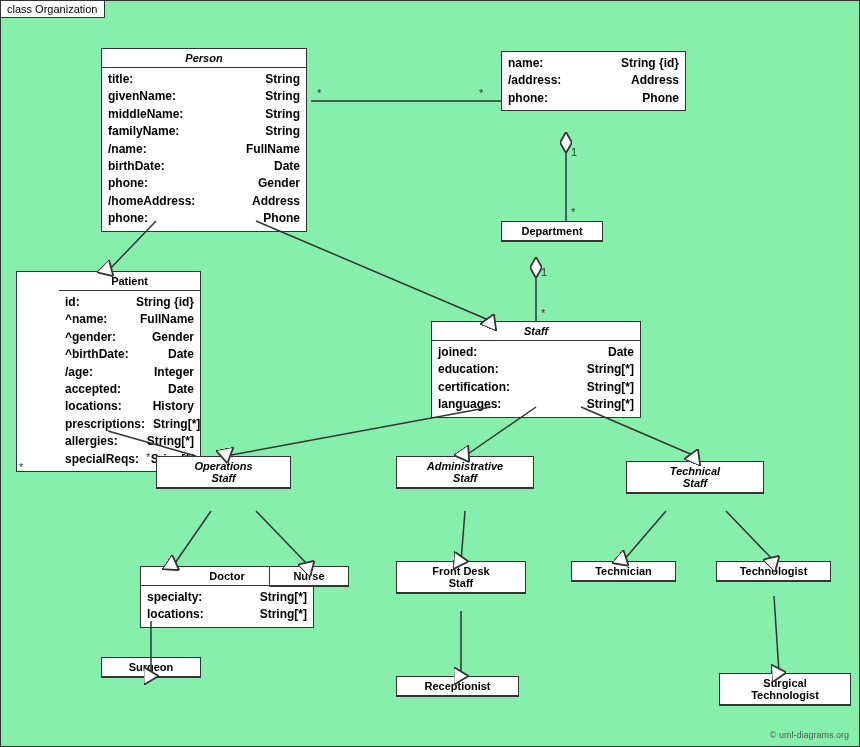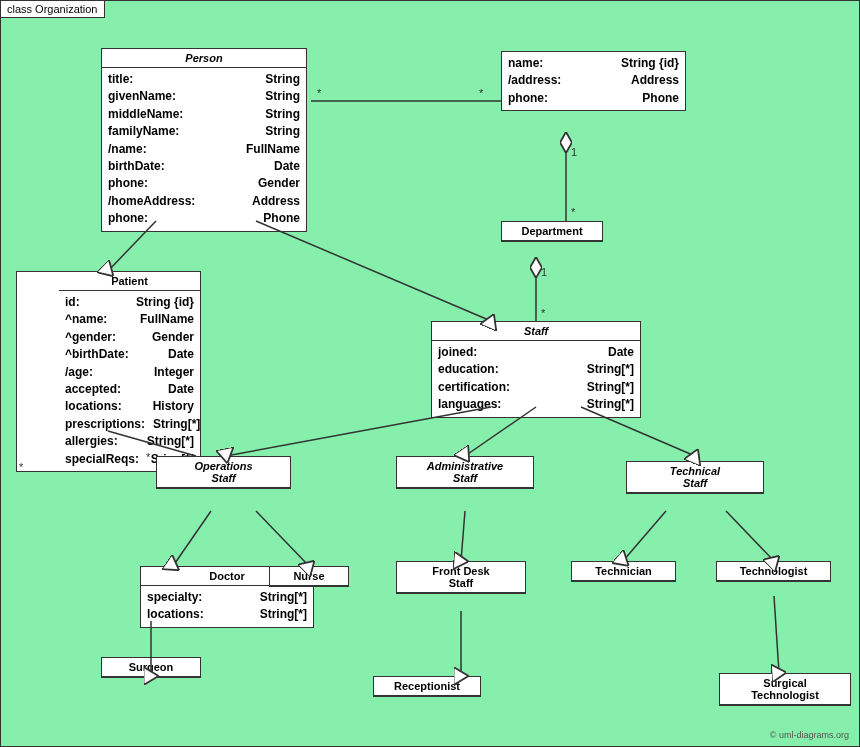--- a/index.html
+++ b/index.html
@@ -254,21 +254,21 @@
   </div>
 
   <div class="uml-class" style="left:715px;top:560px;width:115px;">
     <div class="class-header">Technologist</div>
   </div>
 
   <div class="uml-class" style="left:100px;top:656px;width:100px;">
     <div class="class-header">Surgeon</div>
   </div>
 
-  <div class="uml-class" style="left:372px;top:675px;width:108px;">
+  <div class="uml-class" style="left:395px;top:675px;width:123px;">
     <div class="class-header">Receptionist</div>
   </div>
 
   <div class="uml-class" style="left:718px;top:672px;width:132px;">
     <div class="class-header">Surgical<br>Technologist</div>
   </div>
 
   <svg id="arrows-svg">
     <defs>
 

